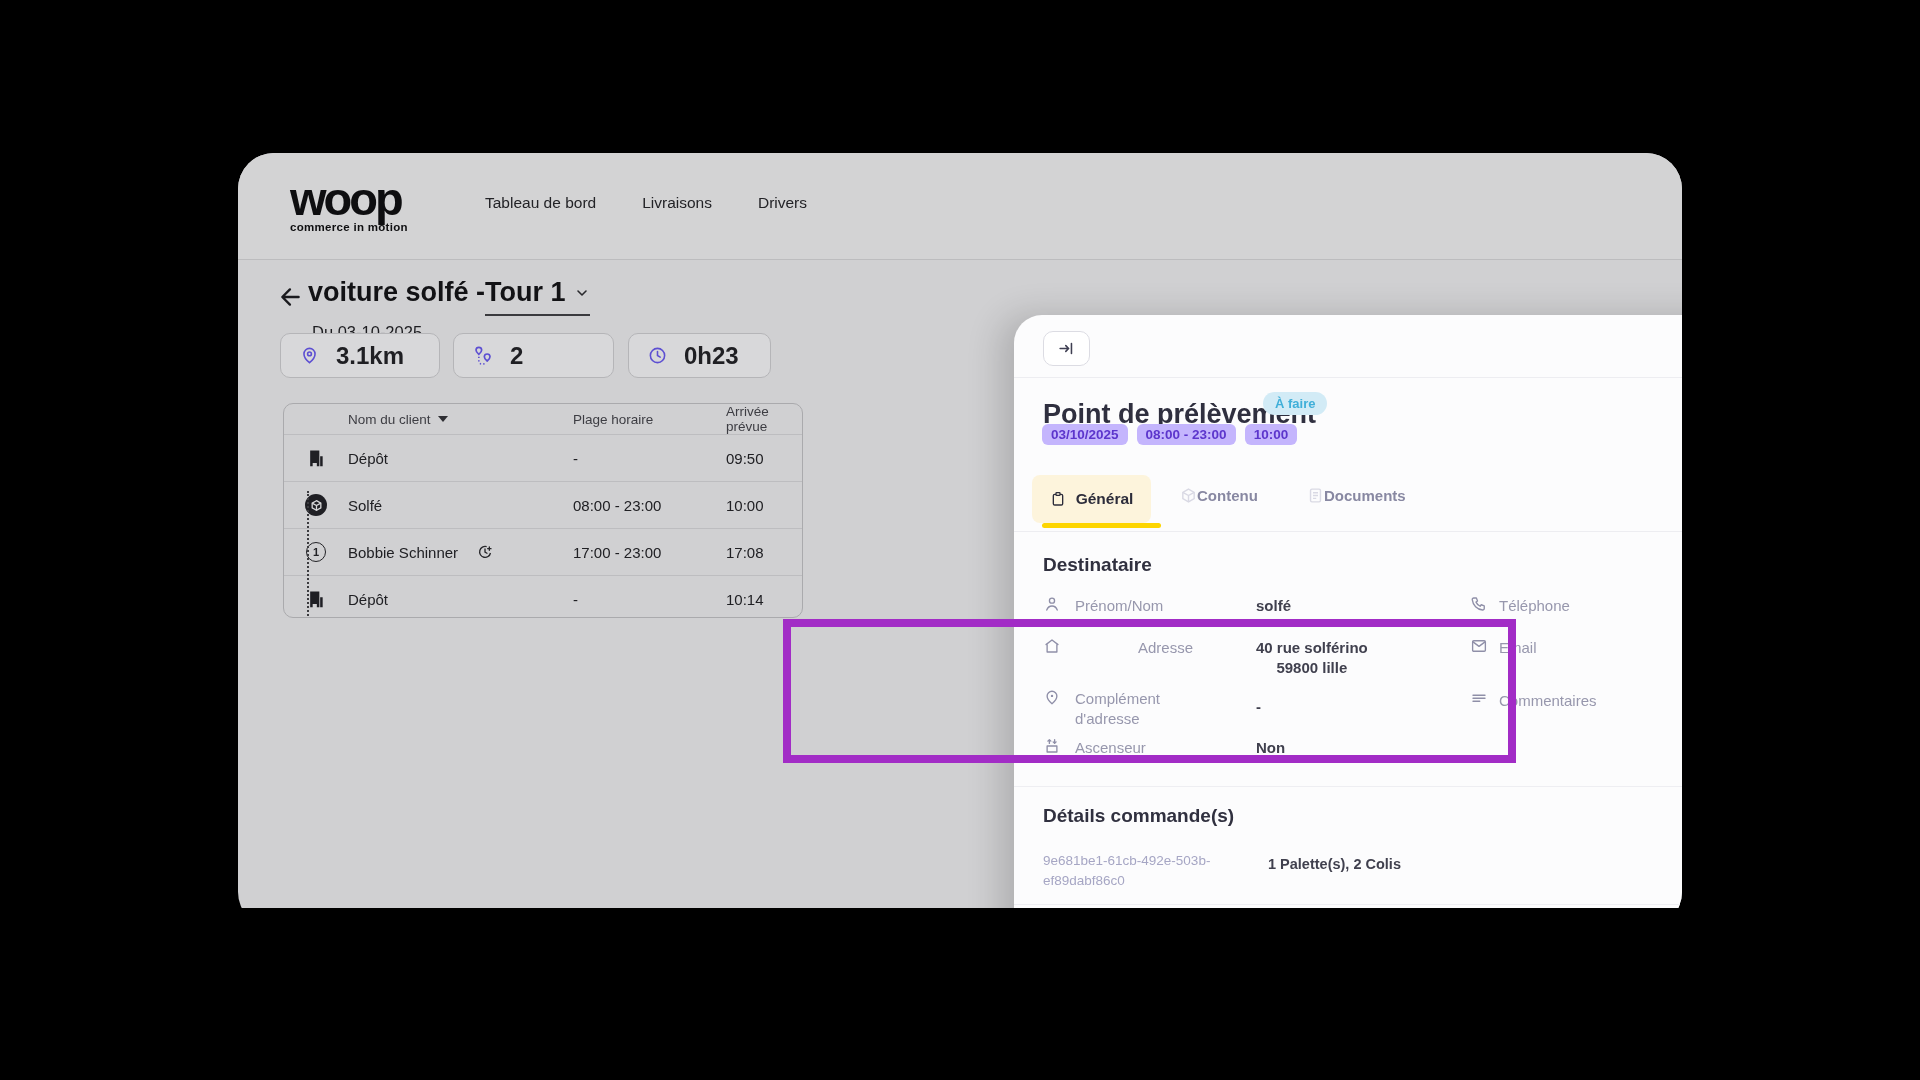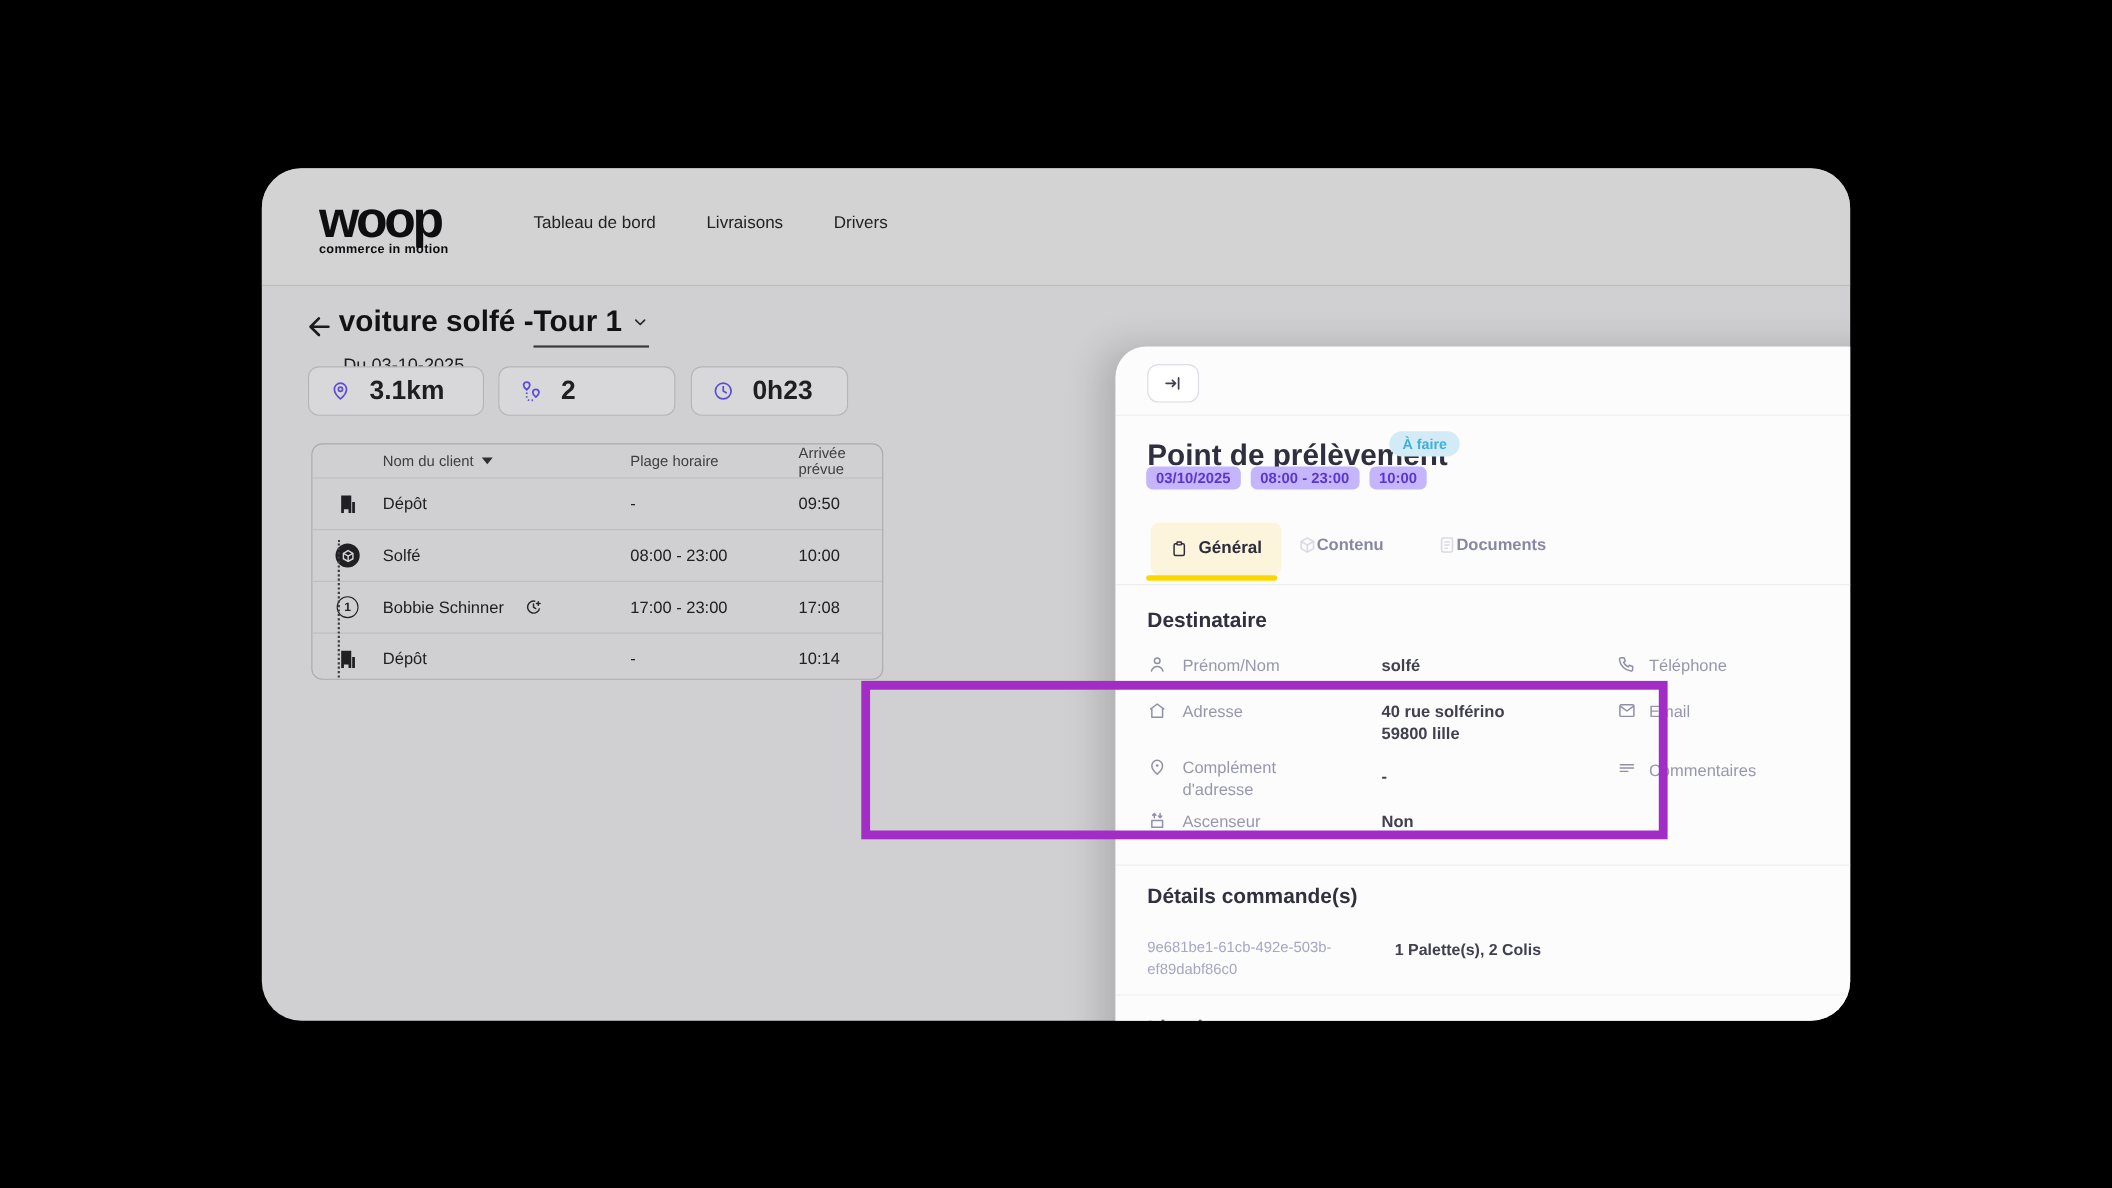--- a/index.html
+++ b/index.html
@@ -1,17 +1,17 @@
 <!DOCTYPE html>
 <html><head>
 <meta charset="utf-8">
 <style>
   html,body{margin:0;padding:0;background:#000;width:1920px;height:1080px;
     font-family:"Liberation Sans",sans-serif;-webkit-font-smoothing:antialiased;}
-  .stage{position:relative;width:1920px;height:1080px;background:#000;overflow:hidden;}
+  .stage{position:relative;width:1920px;height:908px;background:#000;overflow:hidden;}
   
   .window{position:absolute;left:238px;top:153px;width:1444px;height:775px;
     background:#d0d0d2;border-radius:36px;overflow:hidden;}
   .topbar{position:absolute;left:0;top:0;width:100%;height:106px;background:#d3d3d4;
     border-bottom:1px solid #bcbcbe;}
   .logo{position:absolute;left:52px;top:22px;color:#0e0e10;}
   .logo .word{font-size:47px;font-weight:800;letter-spacing:-3px;line-height:1;}
   .logo .tag{font-size:11.5px;font-weight:700;letter-spacing:.3px;margin-top:-1px;}
   .nav{position:absolute;left:247px;top:41px;display:flex;gap:46px;white-space:nowrap;}
   .nav-item{font-size:15.5px;font-weight:500;color:#232327;cursor:pointer;}
@@ -52,21 +52,21 @@
   .close-btn{position:absolute;left:29px;top:16px;width:47px;height:35px;border:1.5px solid #dcdce3;
     border-radius:10px;background:#fff;display:flex;align-items:center;justify-content:center;
     color:#3f3f52;box-sizing:border-box;cursor:pointer;}
   .hdr-div{position:absolute;left:0;top:62px;width:100%;border-top:1px solid #ededf1;}
   .drawer-title{position:absolute;left:29px;top:84px;font-size:27px;font-weight:800;color:#2f2f3f;}
   .status-badge{position:absolute;left:249px;top:77px;height:23px;padding:0 12px;border-radius:12px;
     background:#d2ebf6;color:#3fafd9;font-size:13px;font-weight:600;display:flex;align-items:center;}
   .chips-row{position:absolute;left:28px;top:109px;display:flex;gap:9px;}
   .mini-chip{background:#c4b5fd;color:#5c35cc;font-size:13.5px;font-weight:700;padding:3px 9px;
     border-radius:6px;}
-  .tab-general{position:absolute;left:32px;top:160px;width:119px;height:48px;background:#fdf4dc;
+  .tab-general{position:absolute;left:18px;top:160px;width:119px;height:48px;background:#fdf4dc;
     border-radius:8px;display:flex;align-items:center;justify-content:center;gap:10px;
     font-size:15.5px;font-weight:700;color:#2c2c3a;cursor:pointer;}
   .tab-underline{position:absolute;left:28px;top:208px;width:119px;height:5px;background:#fdd500;border-radius:3px;}
   .tab-idle{position:absolute;top:172px;display:flex;align-items:center;font-size:15px;
     font-weight:600;color:#8888a2;cursor:pointer;}
   .tab-idle .ic{color:#d9d9e4;display:flex;}
   .tabs-div{position:absolute;left:0;top:216px;width:100%;border-top:1px solid #ededf1;}
   .sec-heading{position:absolute;left:29px;font-size:19px;font-weight:800;color:#30303f;}
   .sec-div{position:absolute;left:0;width:100%;border-top:1px solid #eeeef2;}
   .f-row{position:absolute;display:flex;align-items:flex-start;}
@@ -275,21 +275,21 @@
       <div class="f-row col-l" style="top:281px;">
         <span class="f-ic">
           <svg width="18" height="18" viewBox="0 0 24 24" fill="none" stroke="currentColor" stroke-width="1.8" stroke-linecap="round">
               <circle cx="12" cy="7.5" r="3.4"></circle>
               <path d="M5 20c1.3-3.6 3.9-5.4 7-5.4s5.7 1.8 7 5.4"></path>
             </svg>
         </span>
         <span class="f-label">Prénom/Nom</span>
         <span class="f-value">solfé</span>
       </div>
-      <div class="f-row col-l" style="top:323px;">
+      <div class="f-row col-l" style="top:323px;text-align:center;">
         <span class="f-ic">
           <svg width="18" height="18" viewBox="0 0 24 24" fill="none" stroke="currentColor" stroke-width="1.8" stroke-linejoin="round">
               <path d="M3.5 10.5L12 4l8.5 6.5"></path>
               <path d="M5.5 9.5V20h13V9.5"></path>
             </svg>
         </span>
         <span class="f-label">Adresse</span>
         <span class="f-value">40 rue solférino
 59800 lille</span>
       </div>

